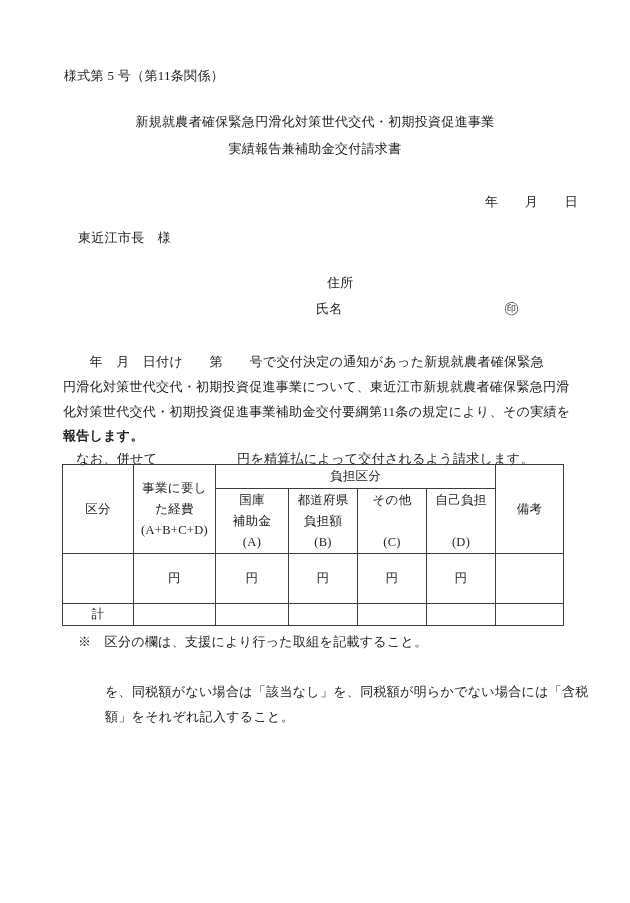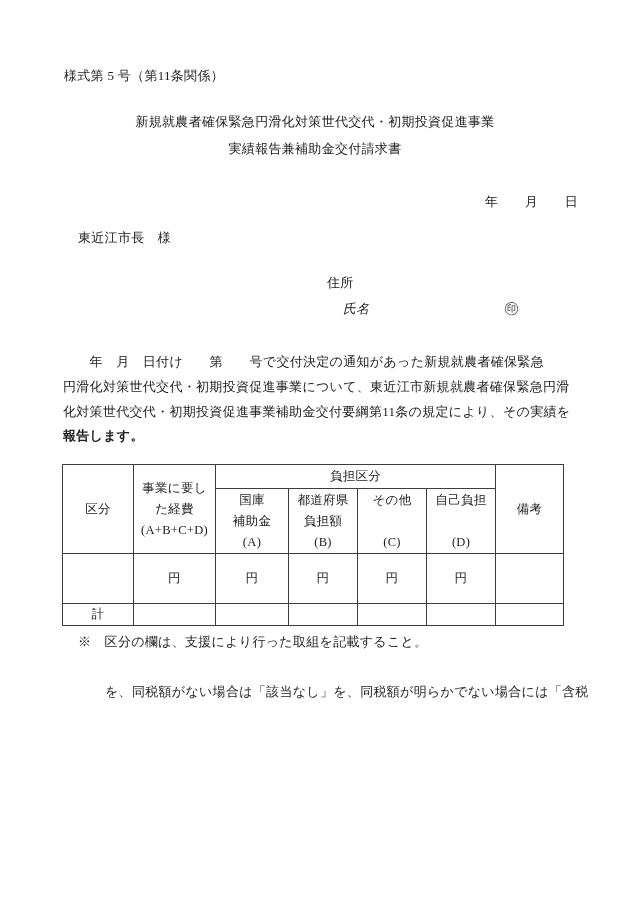--- a/index.html
+++ b/index.html
@@ -68,27 +68,28 @@
   <div class="abs" style="left:64px; top:67px;">様式第 5 号（第11条関係）</div>
 
   <div class="center-line" style="top:113px;">新規就農者確保緊急円滑化対策世代交代・初期投資促進事業</div>
   <div class="center-line" style="top:140px;">実績報告兼補助金交付請求書</div>
 
   <div class="abs" style="top:187px; right:52px;margin-top:6px;">年　　月　　日</div>
 
   <div class="abs" style="left:78px; top:229px;">東近江市長　様</div>
 
   <div class="abs" style="left:327px; top:274px;">住所</div>
-  <div class="abs" style="left:343px; top:300px;font-style:italic;">氏名</div>
+  <div class="abs" style="left:316px; top:300px;">氏名</div>
   <div class="abs seal" style="left:504px; top:299px;">㊞</div>
 
   <div class="abs body-line" style="left:63px; top:350px;">　　年　月　日付け　　第　　号で交付決定の通知があった新規就農者確保緊急</div>
   <div class="abs body-line" style="left:63px; top:375px;">円滑化対策世代交代・初期投資促進事業について、東近江市新規就農者確保緊急円滑</div>
   <div class="abs body-line" style="left:63px; top:400px;">化対策世代交代・初期投資促進事業補助金交付要綱第11条の規定により、その実績を</div>
   <div class="abs body-line" style="left:63px; top:424px;font-weight:bold;">報告します。</div>
+  <div class="abs body-line" style="left:63px; top:447px;">　なお、併せて　　　　　　円を精算払によって交付されるよう請求します。</div>
 
   <table class="main-table">
     <colgroup>
       <col style="width:71px">
       <col style="width:82px">
       <col style="width:73px">
       <col style="width:69px">
       <col style="width:69px">
       <col style="width:69px">
       <col style="width:68px">
@@ -132,14 +133,15 @@
       <td></td>
       <td></td>
       <td></td>
       <td></td>
     </tr>
   </tbody>
     </table>
 
   <div class="abs body-line" style="left:78px; top:630px;">※　区分の欄は、支援により行った取組を記載すること。</div>
   <div class="abs body-line" style="left:105px; top:680px;">を、同税額がない場合は「該当なし」を、同税額が明らかでない場合には「含税</div>
+  <div class="abs body-line" style="left:105px; top:705px;">額」をそれぞれ記入すること。</div>
 
 </div>
 
 </body></html>

